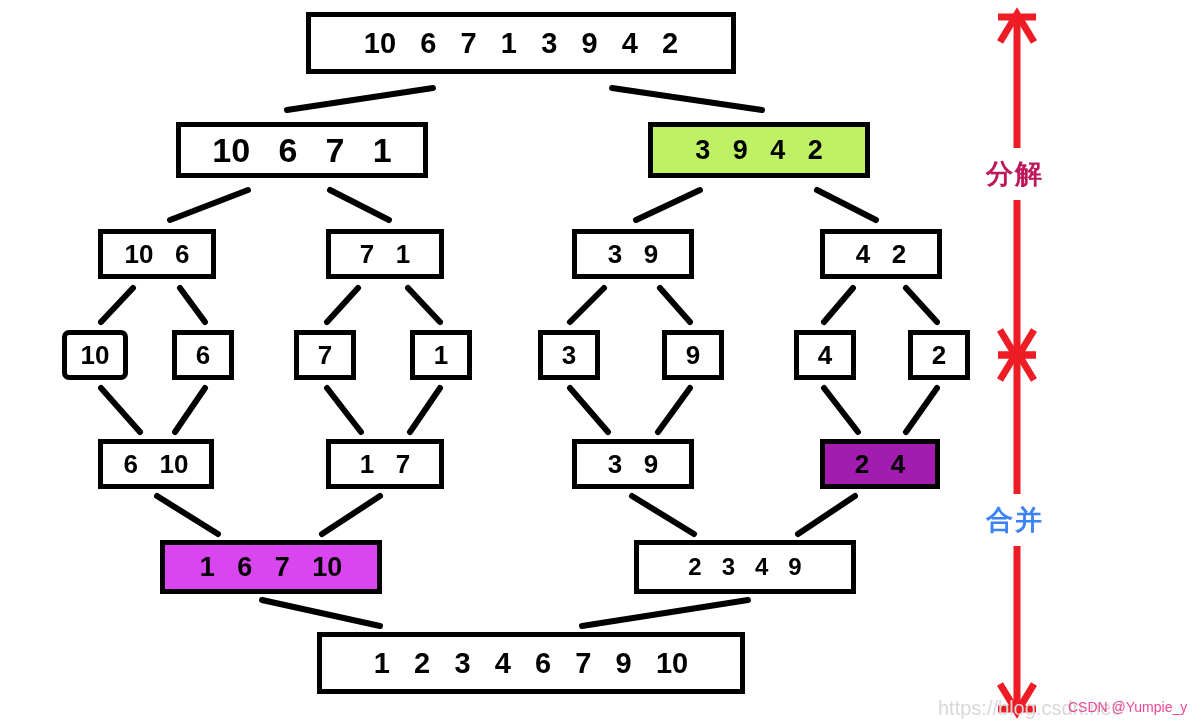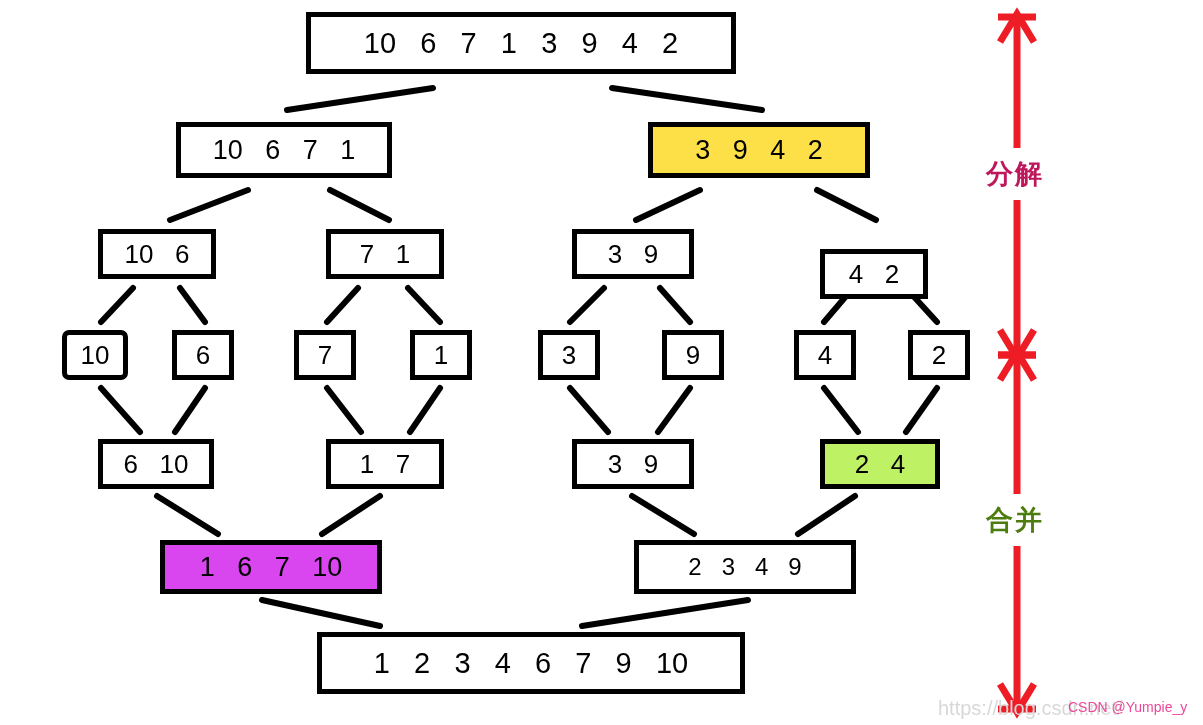--- a/index.html
+++ b/index.html
@@ -26,21 +26,21 @@
   }
   .node {
     position: absolute;
     box-sizing: border-box;
     border: 5px solid #701a75;
     background: #ffffff;
     display: flex;
     align-items: center;
     justify-content: center;
     color: #000000;
-    font-weight: normal;
+    font-weight: bold;
     font-family: "Liberation Sans", sans-serif;
     white-space: pre;
     letter-spacing: 0px;
     z-index: 3;
   }
   .arrow-label {
     position: absolute;
     color: #ee1c25;
     font-weight: bold;
     font-size: 27px;
@@ -103,48 +103,48 @@
       <line x1="1017" y1="14" x2="1017" y2="358" stroke="#ee1c25" stroke-width="7"></line>
       <path d="M 1000 42 L 1017 14 L 1034 42 M 998 17 L 1036 17" stroke="#ee1c25" stroke-width="7" fill="none"></path>
       <path d="M 1000 330 L 1017 358 L 1034 330 M 998 355 L 1036 355" stroke="#ee1c25" stroke-width="7" fill="none"></path>
       <line x1="1017" y1="352" x2="1017" y2="712" stroke="#ee1c25" stroke-width="7"></line>
       <path d="M 1000 380 L 1017 352 L 1034 380 M 998 355 L 1036 355" stroke="#ee1c25" stroke-width="7" fill="none"></path>
       <path d="M 1000 684 L 1017 712 L 1034 684 M 998 709 L 1036 709" stroke="#ee1c25" stroke-width="7" fill="none"></path>
     </svg>
 
   <div id="nodes-layer">
       <div class="node" style="left: 306px; top: 12px; width: 430px; height: 62px; font-size: 29px; border-color: rgb(0, 0, 0); background: rgb(255, 255, 255);">10   6   7   1   3   9   4   2</div>
-      <div class="node" style="left: 176px; top: 122px; width: 216px; height: 56px; font-size: 27px; border-color: rgb(0, 0, 0); background: rgb(255, 255, 255);">10   6   7   1</div>
-      <div class="node" style="left: 648px; top: 122px; width: 222px; height: 56px; font-size: 27px; border-color: rgb(0, 0, 0); background: #fde047;">3   9   4   2</div>
+      <div class="node" style="left: 176px; top: 122px; width: 252px; height: 56px; font-size: 34px; border-color: rgb(0, 0, 0); background: rgb(255, 255, 255);">10   6   7   1</div>
+      <div class="node" style="left: 648px; top: 122px; width: 222px; height: 56px; font-size: 27px; border-color: rgb(0, 0, 0); background: #bef264;">3   9   4   2</div>
       <div class="node" style="left: 98px; top: 229px; width: 118px; height: 50px; font-size: 26px; border-color: rgb(0, 0, 0); background: rgb(255, 255, 255);">10   6</div>
       <div class="node" style="left: 326px; top: 229px; width: 118px; height: 50px; font-size: 26px; border-color: rgb(0, 0, 0); background: rgb(255, 255, 255);">7   1</div>
       <div class="node" style="left: 572px; top: 229px; width: 122px; height: 50px; font-size: 26px; border-color: rgb(0, 0, 0); background: rgb(255, 255, 255);">3   9</div>
-      <div class="node" style="left: 820px; top: 229px; width: 108px; height: 50px; font-size: 26px; border-color: rgb(0, 0, 0); background: rgb(255, 255, 255); margin-top: 20px;">4   2</div>
+      <div class="node" style="left: 820px; top: 229px; width: 122px; height: 50px; font-size: 26px; border-color: rgb(0, 0, 0); background: rgb(255, 255, 255);">4   2</div>
       <div class="node" style="left: 62px; top: 330px; width: 66px; height: 50px; font-size: 26px; border-color: rgb(0, 0, 0); background: rgb(255, 255, 255); border-radius: 7px;">10</div>
       <div class="node" style="left: 172px; top: 330px; width: 62px; height: 50px; font-size: 26px; border-color: rgb(0, 0, 0); background: rgb(255, 255, 255);">6</div>
       <div class="node" style="left: 294px; top: 330px; width: 62px; height: 50px; font-size: 26px; border-color: rgb(0, 0, 0); background: rgb(255, 255, 255);">7</div>
       <div class="node" style="left: 410px; top: 330px; width: 62px; height: 50px; font-size: 26px; border-color: rgb(0, 0, 0); background: rgb(255, 255, 255);">1</div>
       <div class="node" style="left: 538px; top: 330px; width: 62px; height: 50px; font-size: 26px; border-color: rgb(0, 0, 0); background: rgb(255, 255, 255);">3</div>
       <div class="node" style="left: 662px; top: 330px; width: 62px; height: 50px; font-size: 26px; border-color: rgb(0, 0, 0); background: rgb(255, 255, 255);">9</div>
       <div class="node" style="left: 794px; top: 330px; width: 62px; height: 50px; font-size: 26px; border-color: rgb(0, 0, 0); background: rgb(255, 255, 255);">4</div>
       <div class="node" style="left: 908px; top: 330px; width: 62px; height: 50px; font-size: 26px; border-color: rgb(0, 0, 0); background: rgb(255, 255, 255);">2</div>
       <div class="node" style="left: 98px; top: 439px; width: 116px; height: 50px; font-size: 26px; border-color: rgb(0, 0, 0); background: rgb(255, 255, 255);">6   10</div>
       <div class="node" style="left: 326px; top: 439px; width: 118px; height: 50px; font-size: 26px; border-color: rgb(0, 0, 0); background: rgb(255, 255, 255);">1   7</div>
       <div class="node" style="left: 572px; top: 439px; width: 122px; height: 50px; font-size: 26px; border-color: rgb(0, 0, 0); background: rgb(255, 255, 255);">3   9</div>
-      <div class="node" style="left: 820px; top: 439px; width: 120px; height: 50px; font-size: 26px; border-color: rgb(0, 0, 0); background: #bef264;">2   4</div>
+      <div class="node" style="left: 820px; top: 439px; width: 120px; height: 50px; font-size: 26px; border-color: rgb(0, 0, 0); background: #a21caf;">2   4</div>
       <div class="node" style="left: 160px; top: 540px; width: 222px; height: 54px; font-size: 27px; border-color: rgb(0, 0, 0); background: #d946ef;">1   6   7   10</div>
       <div class="node" style="left: 634px; top: 540px; width: 222px; height: 54px; font-size: 24px; border-color: rgb(0, 0, 0); background: rgb(255, 255, 255);">2   3   4   9</div>
       <div class="node" style="left: 292px; top: 632px; width: 428px; height: 62px; font-size: 29px; border-color: rgb(0, 0, 0); background: rgb(255, 255, 255); margin-left: 25px;">1   2   3   4   6   7   9   10</div>
     </div>
 
   <div id="annot-layer">
       <div style="position: absolute; left: 977px; top: 148px; width: 80px; height: 52px; background: rgb(255, 255, 255); z-index: 4;"></div>
       <div class="arrow-label" style="left: 986px; top: 156px; color: #be185d;">分解</div>
       <div style="position: absolute; left: 977px; top: 494px; width: 80px; height: 52px; background: rgb(255, 255, 255); z-index: 4;"></div>
-      <div class="arrow-label" style="left: 986px; top: 502px; color: #4d7c0f;">合并</div>
+      <div class="arrow-label" style="left: 986px; top: 502px; color: #3b82f6;">合并</div>
     </div>
 
   <div id="wm-layer">
       <div class="watermark" style="left: 938px; top: 697px; font-size: 20px;">https://blog.csdn.net/</div>
       <div class="watermark-2" style="left: 1068px; top: 699px; font-size: 14px;">CSDN @Yumpie_y</div>
     </div>
 
 </div>
 
 </body></html>

